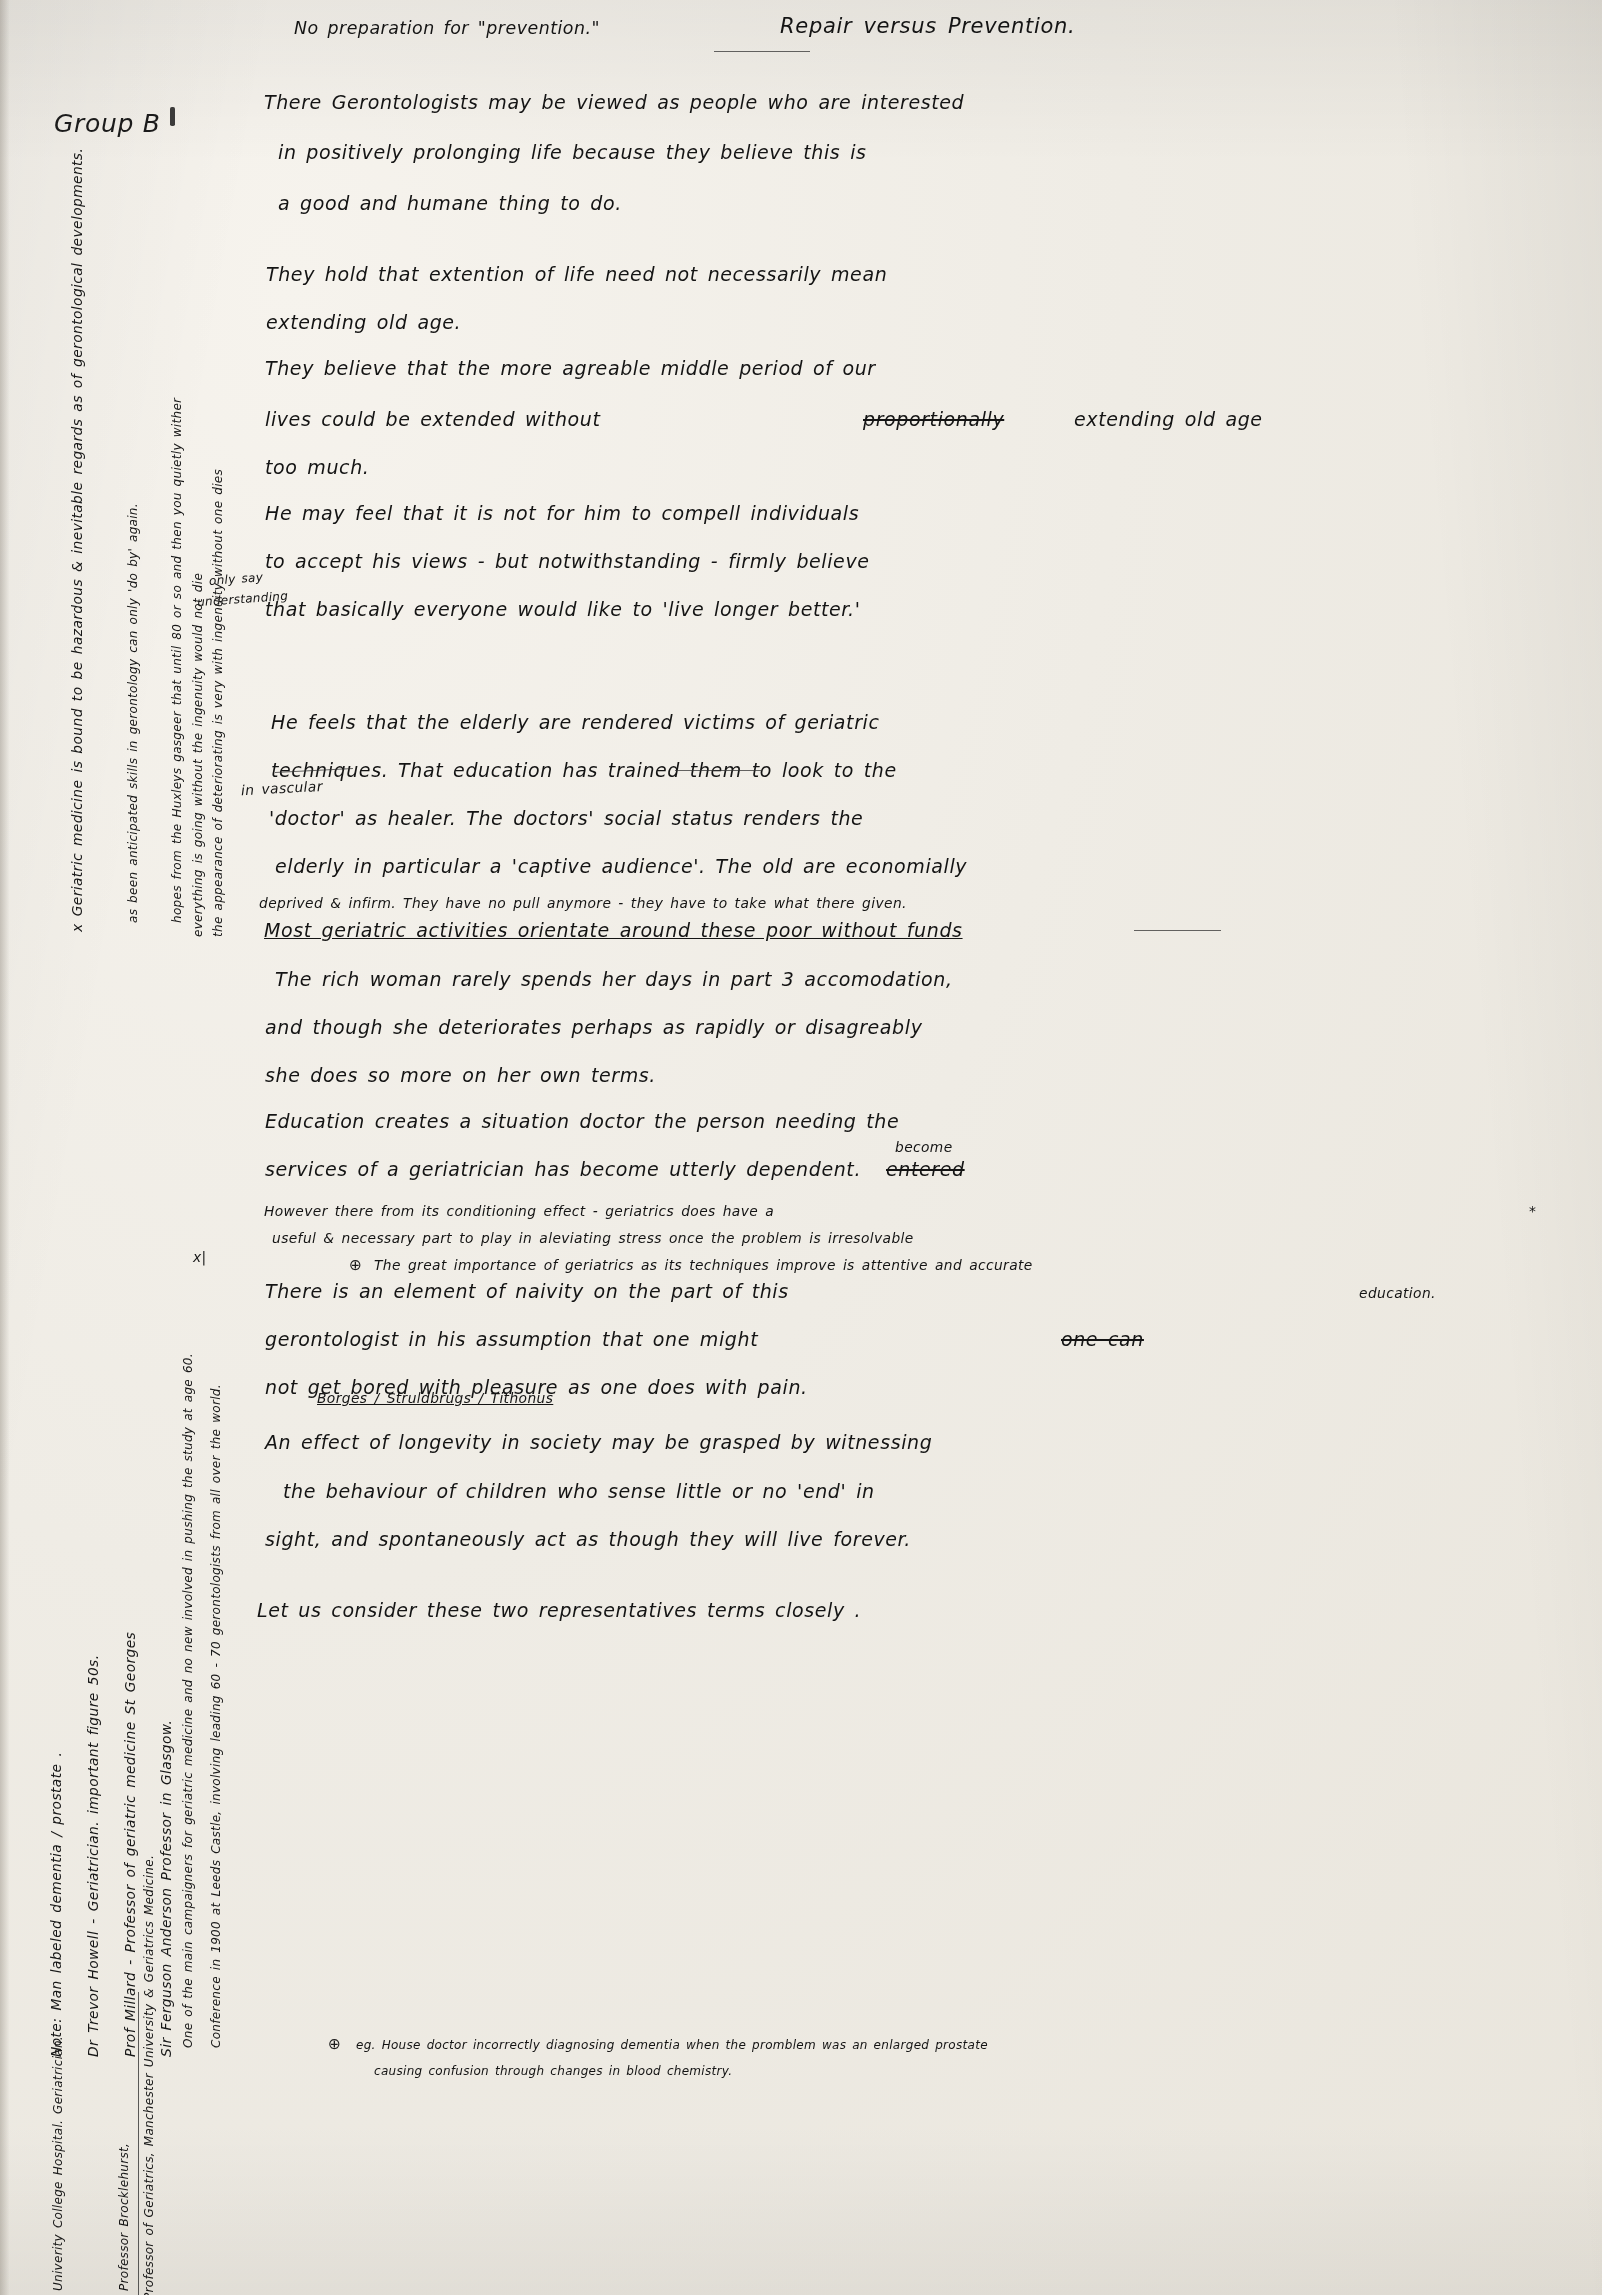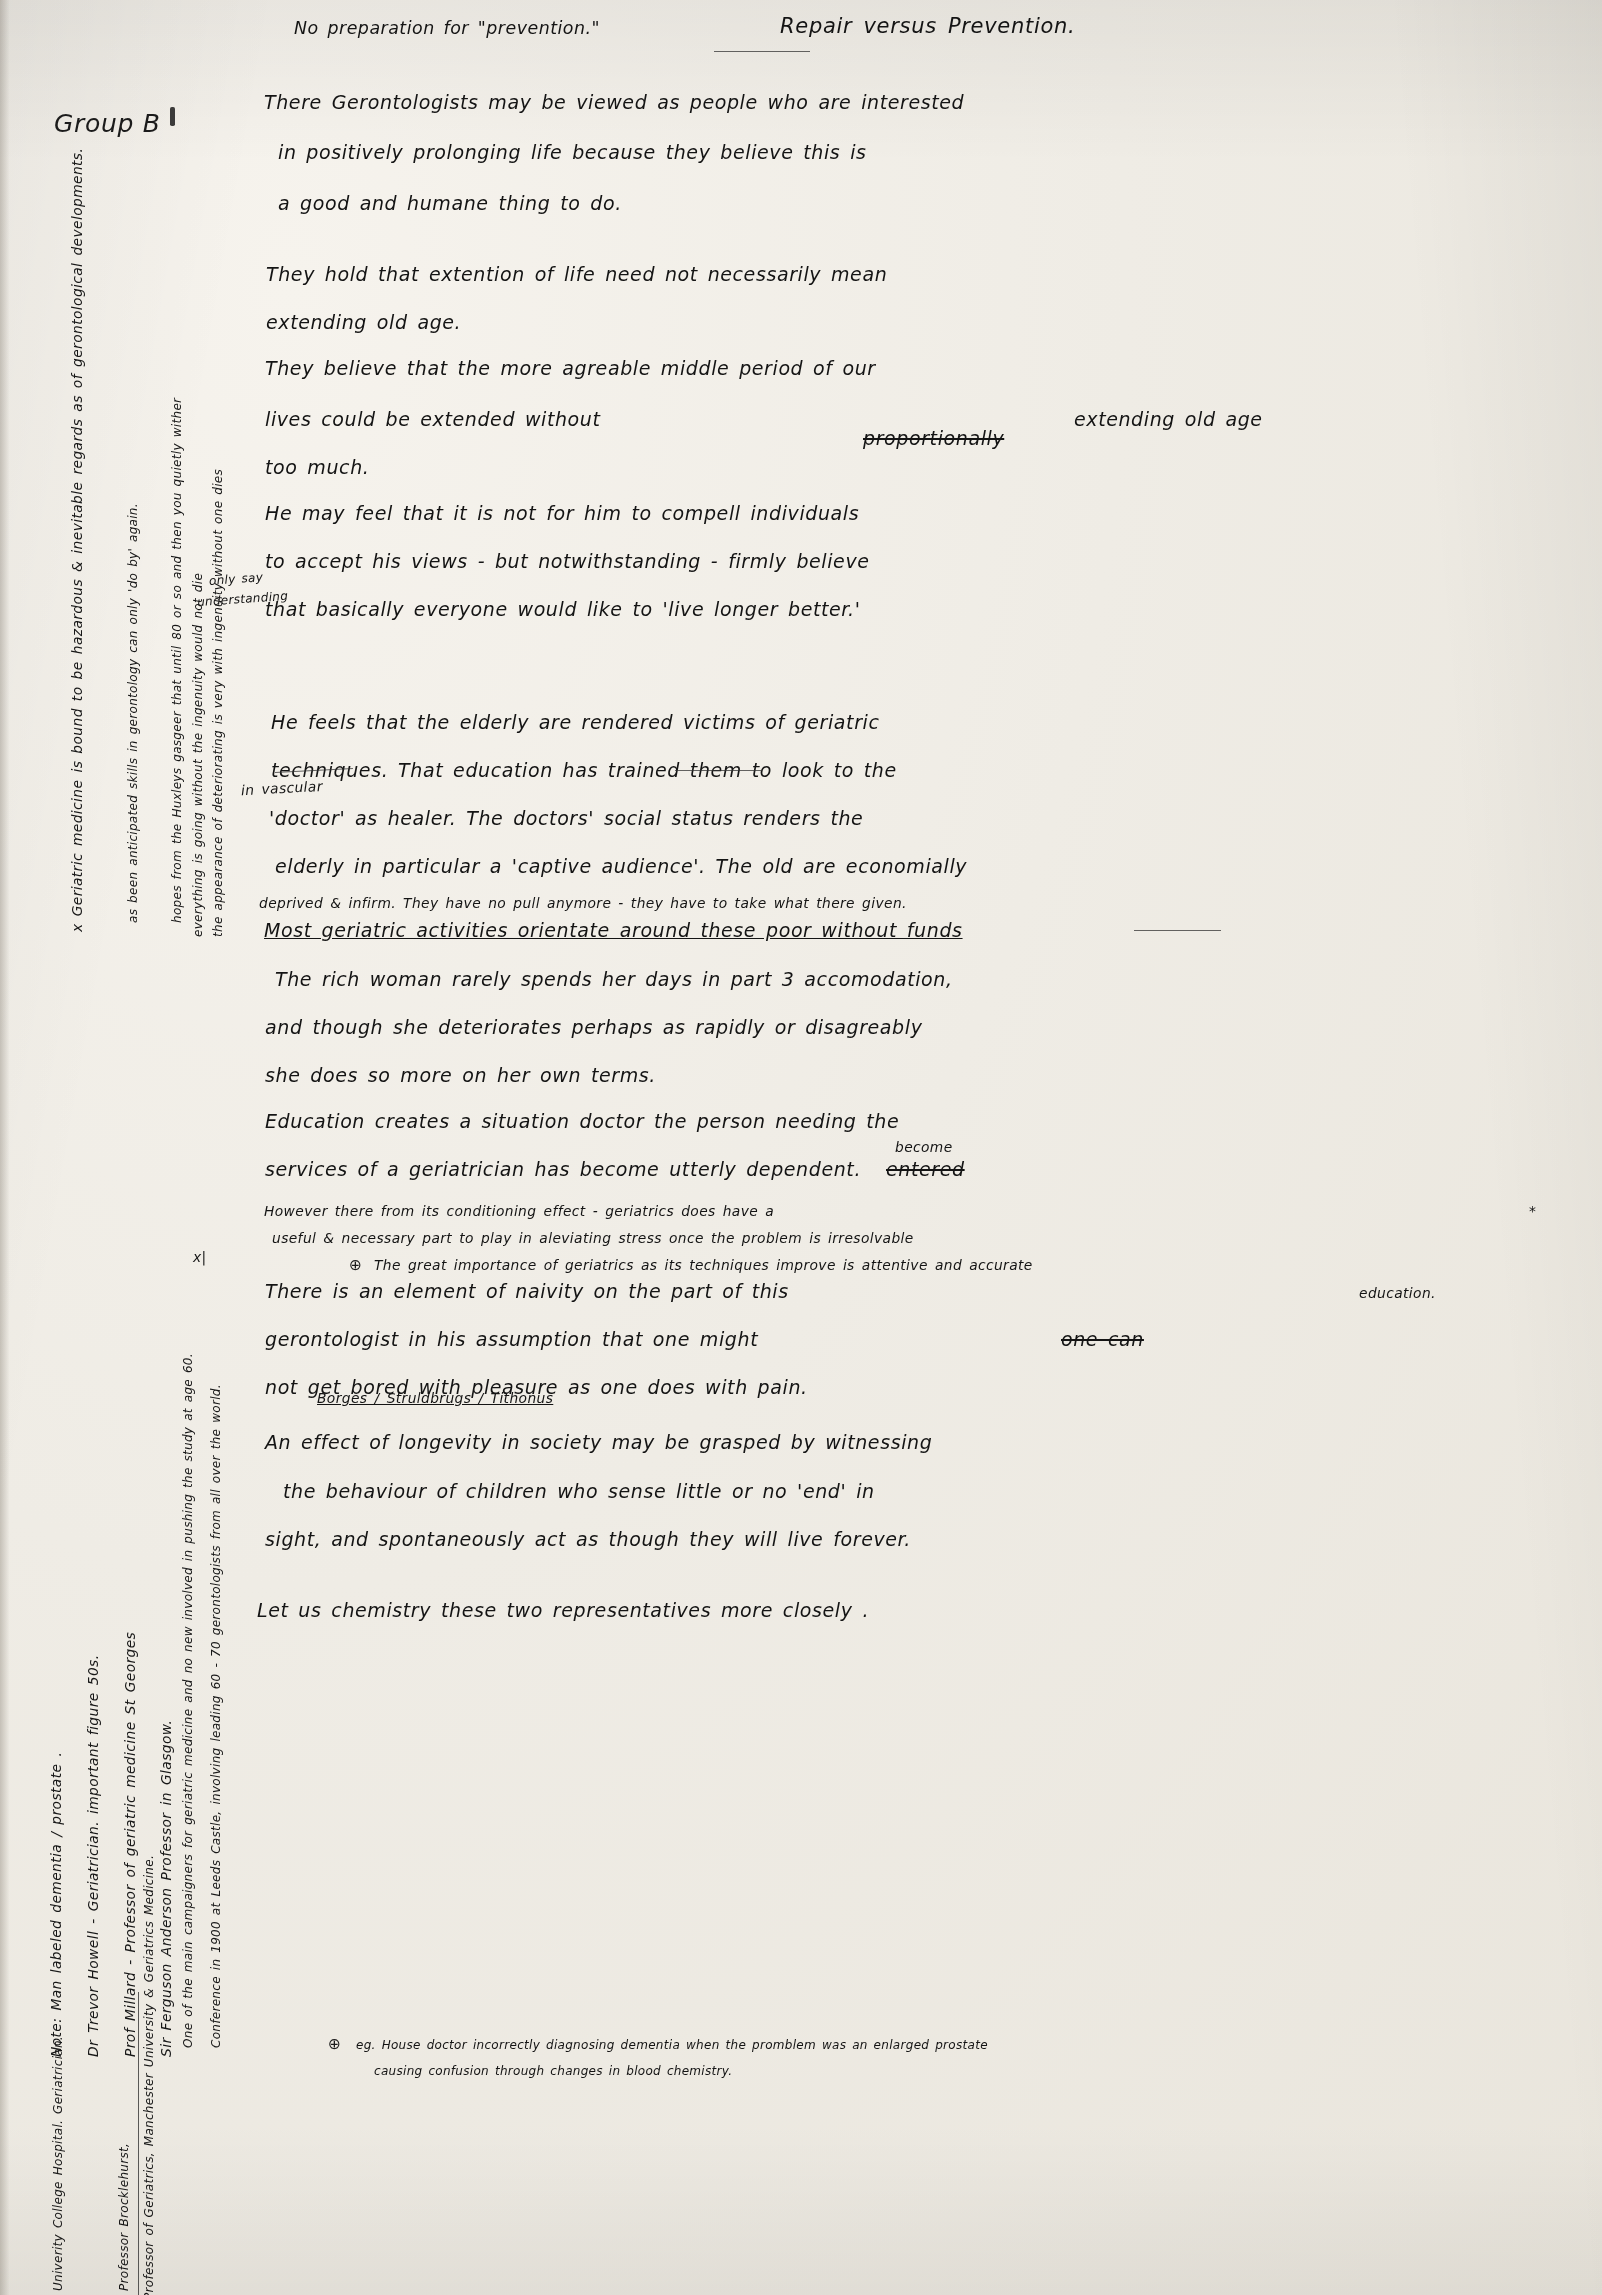--- a/index.html
+++ b/index.html
@@ -140,21 +140,21 @@
 
   <div class="ln body-line" style="left:264px; top:92px;">There Gerontologists may be viewed as people who are interested</div>
   <div class="ln body-line" style="left:278px; top:142px;">in positively prolonging life because they believe this is</div>
   <div class="ln body-line" style="left:278px; top:193px;">a good and humane thing to do.</div>
 
   <div class="ln body-line" style="left:266px; top:264px;">They hold that extention of life need not necessarily mean</div>
   <div class="ln body-line" style="left:266px; top:312px;">extending old age.</div>
 
   <div class="ln body-line" style="left:265px; top:358px;">They believe that the more agreable middle period of our</div>
   <div class="ln body-line" style="left:265px; top:409px;">lives could be extended without</div>
-  <div class="ln body-line strike" style="left:863px; top:409px;margin-top:19px;">proportionally</div>
+  <div class="ln body-line strike" style="left:863px; top:409px;">proportionally</div>
   <div class="ln body-line" style="left:1074px; top:409px;">extending old age</div>
   <div class="ln body-line" style="left:265px; top:457px;">too much.</div>
 
   <div class="ln body-line" style="left:265px; top:503px;">He may feel that it is not for him to compell individuals</div>
   <div class="ln body-line" style="left:265px; top:551px;">to accept his views - but notwithstanding - firmly believe</div>
   <div class="ln body-line" style="left:265px; top:599px;">that basically everyone would like to 'live longer better.'</div>
   <div class="ln tiny-line" style="left:209px; top:572px; transform:rotate(-4deg);">only say</div>
   <div class="ln tiny-line" style="left:197px; top:592px; transform:rotate(-4deg);">understanding</div>
 
   <div class="ln body-line" style="left:271px; top:712px;">He feels that the elderly are rendered victims of geriatric</div>
@@ -188,21 +188,21 @@
   <div class="ln body-line" style="left:265px; top:1281px;">There is an element of naivity on the part of this</div>
   <div class="ln body-line" style="left:265px; top:1329px;">gerontologist in his assumption that one might</div>
   <div class="ln body-line strike" style="left:1061px; top:1329px;">one can</div>
   <div class="ln body-line" style="left:265px; top:1377px;">not get bored with pleasure as one does with pain.</div>
   <div class="ln small-line underline" style="left:317px; top:1390px;">Borges / Struldbrugs / Tithonus</div>
 
   <div class="ln body-line" style="left:265px; top:1432px;">An effect of longevity in society may be grasped by witnessing</div>
   <div class="ln body-line" style="left:265px; top:1481px;margin-left:18px;">the behaviour of children who sense little or no 'end' in</div>
   <div class="ln body-line" style="left:265px; top:1529px;">sight, and spontaneously act as though they will live forever.</div>
 
-  <div class="ln body-line" style="left:257px; top:1600px;">Let us chemistry these two representatives more closely .</div>
+  <div class="ln body-line" style="left:257px; top:1600px;">Let us consider these two representatives terms closely .</div>
 
   <div class="vert small-line" style="left:69px; top:932px;">x Geriatric medicine is bound to be hazardous &amp; inevitable regards as of gerontological developments.</div>
   <div class="vert tiny-line" style="left:126px; top:923px;">as been anticipated skills in gerontology can only 'do by' again.</div>
   <div class="vert tiny-line" style="left:170px; top:923px;">hopes from the Huxleys gasgeer that until 80 or so and then you quietly wither</div>
   <div class="vert tiny-line" style="left:211px; top:937px;">the appearance of deteriorating is very with ingenuity without one dies</div>
   <div class="vert tiny-line" style="left:191px; top:937px;">everything is going without the ingenuity would not die</div>
 
   <div class="vert small-line" style="left:48px; top:2057px;">Note: Man labeled dementia / prostate .</div>
   <div class="vert small-line" style="left:85px; top:2057px;">Dr Trevor Howell - Geriatrician. important figure 50s.</div>
   <div class="vert small-line" style="left:122px; top:2057px;">Prof Millard - Professor of geriatric medicine St Georges</div>

